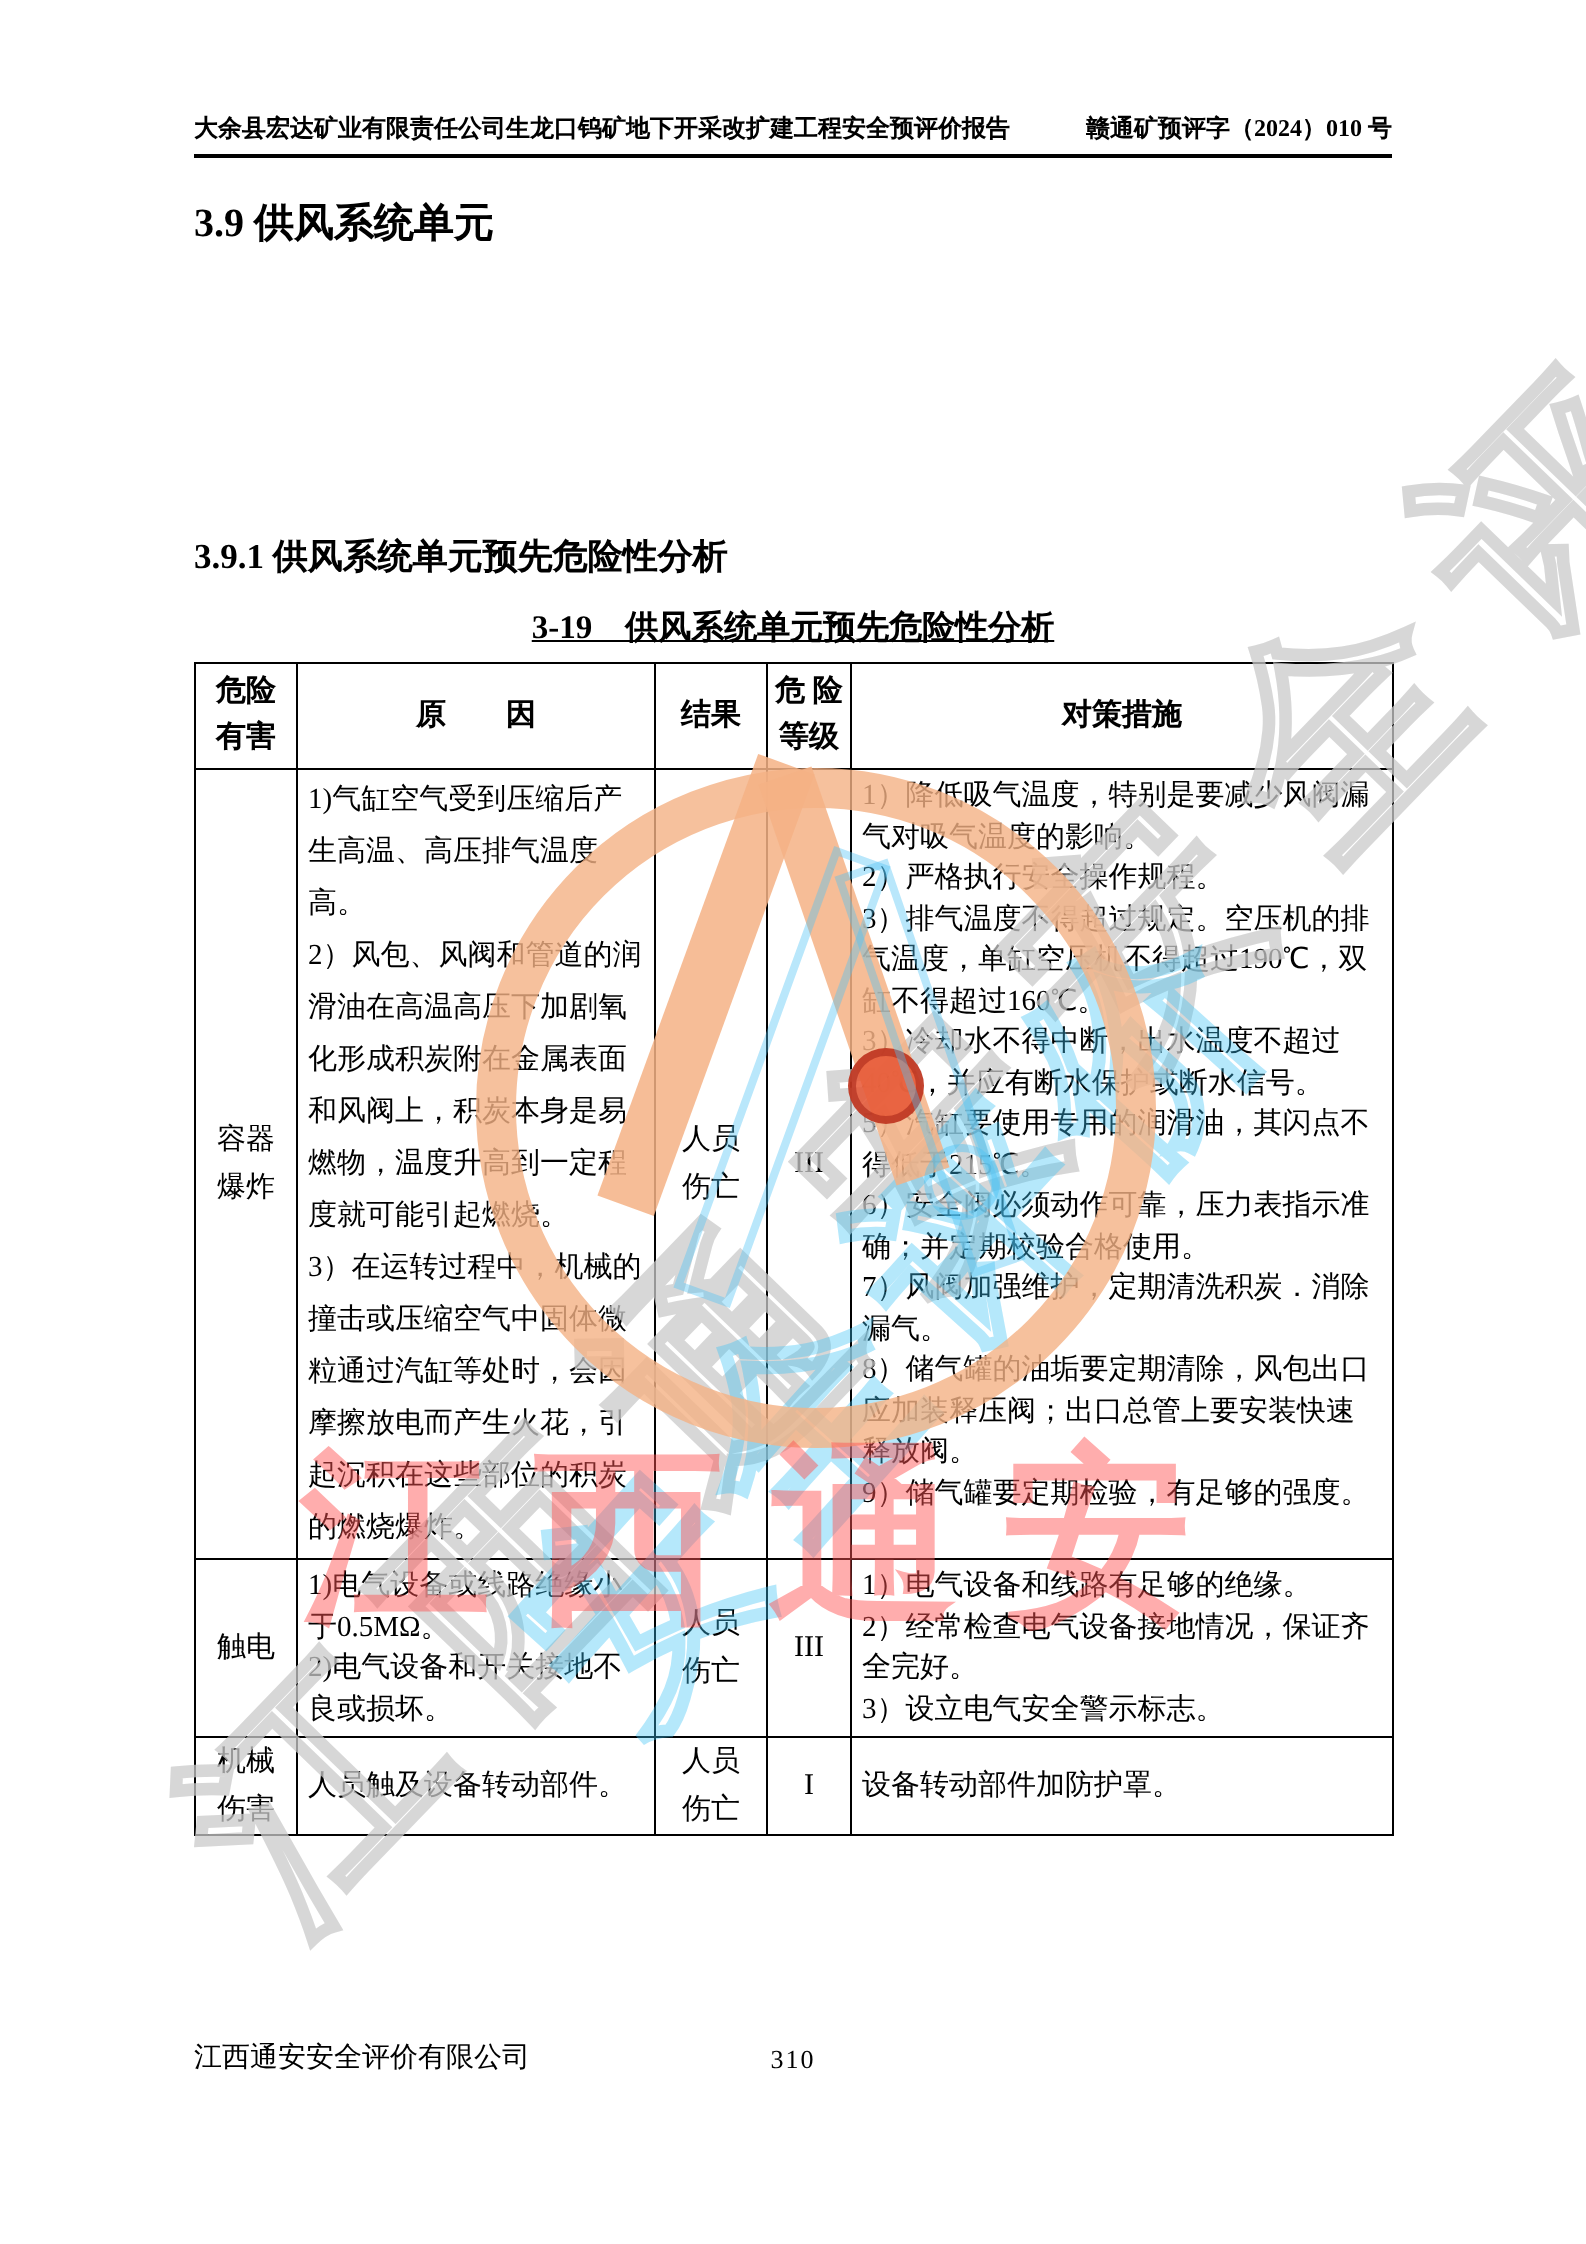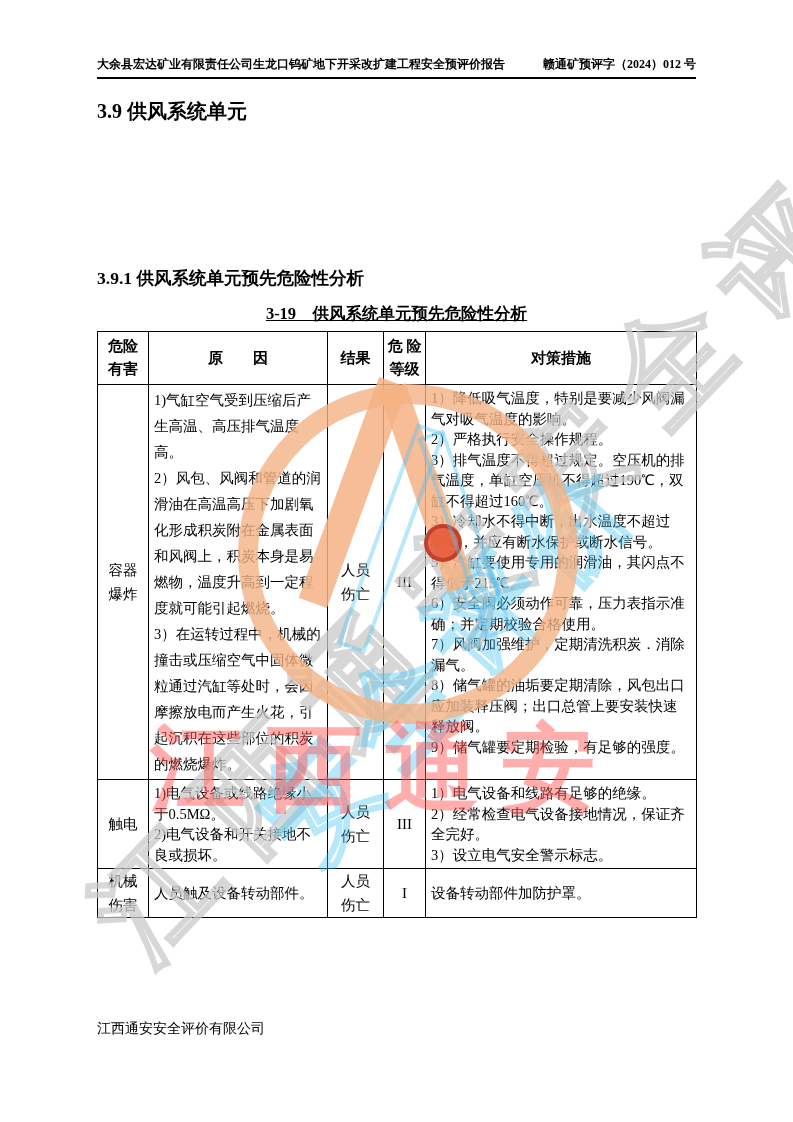--- a/index.html
+++ b/index.html
@@ -124,21 +124,21 @@
   <div class="logo-leg-l-blue"></div>
   <div class="logo-leg-r-blue"></div>
   <div class="logo-dot-blue"></div>
   <div class="wm-red-text">江西通安</div>
 </div>
 
 <div class="content">
 
   <div class="doc-header">
     <span>大余县宏达矿业有限责任公司生龙口钨矿地下开采改扩建工程安全预评价报告</span>
-    <span>赣通矿预评字（2024）012 号</span>
+    <span>赣通矿预评字（2024）010 号</span>
   </div>
 
   <div class="h1">3.9 供风系统单元</div>
 
 
   <div class="h2">3.9.1 供风系统单元预先危险性分析</div>
 
   <div class="tbl-caption">3-19　供风系统单元预先危险性分析</div>
 
   <table class="pha">
@@ -197,14 +197,15 @@
         <td class="c-cause tight">人员触及设备转动部件。</td>
         <td class="c-result">人员
 伤亡</td>
         <td class="c-level">I</td>
         <td class="c-measure mid">设备转动部件加防护罩。</td>
       </tr>
     </tbody>
   </table>
 
   <div class="footer-company">江西通安安全评价有限公司</div>
+  <div class="footer-page">310</div>
 
 </div>
 
 </body></html>

